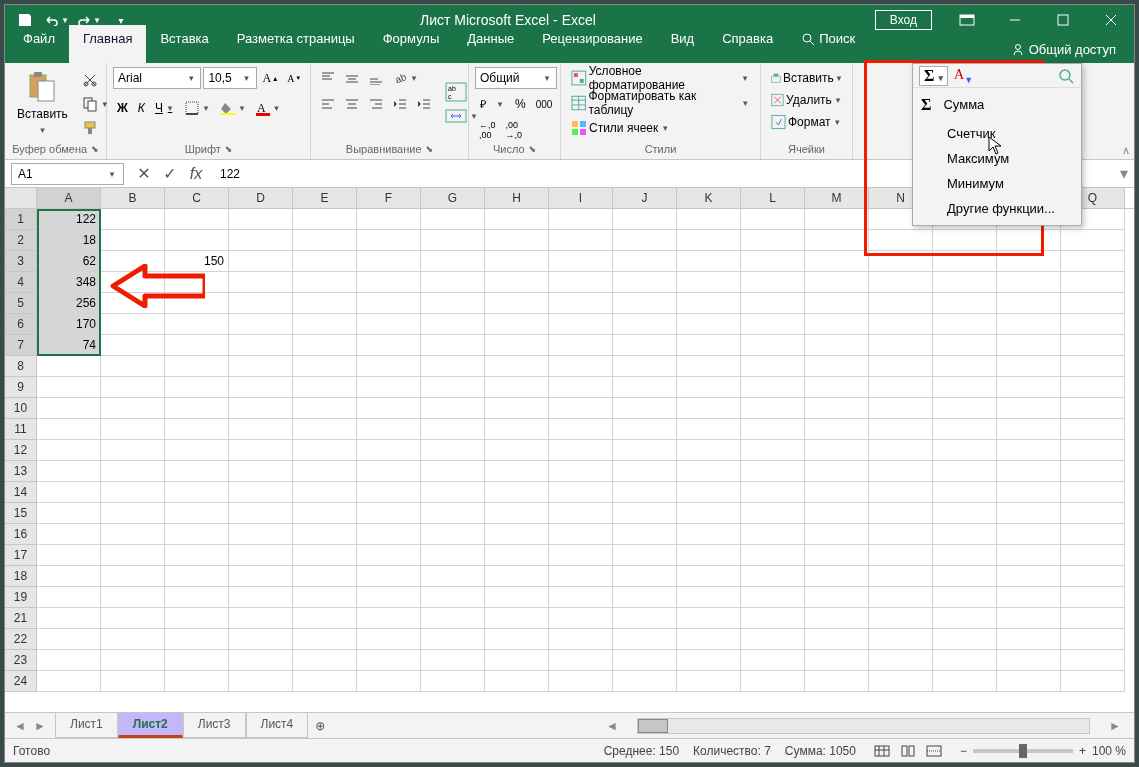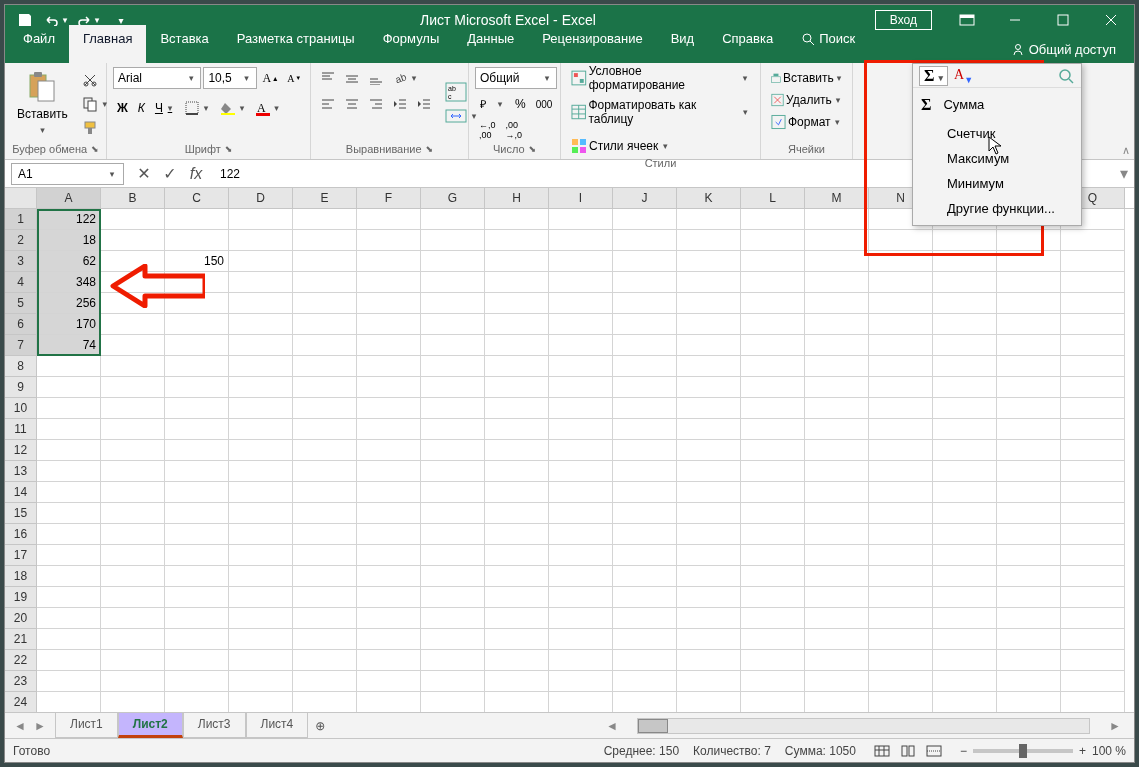--- a/index.html
+++ b/index.html
@@ -355,21 +355,21 @@
           <div class="btn-sm" style="font-size:9px">,00<br>→,0</div>
         </div>
       </div>
       <div class="group-label">
           <span>Число</span> 
           <span style="font-size:9px;margin-left:4px">⬊</span>
         </div>
     </div>
 
     <div class="group" style="width:200px">
-      <div class="btn-stack" style="flex:1;justify-content:flex-start;gap:12px">
+      <div class="btn-stack" style="flex:1;justify-content:flex-start;gap:3px">
         <div class="btn-sm">
             <svg width="16" height="16" viewBox="0 0 16 16">
               <rect x="1" y="1" width="14" height="14" fill="none" stroke="#5a9"></rect>
               <rect x="3" y="3" width="4" height="4" fill="#e55"></rect>
               <rect x="9" y="9" width="4" height="4" fill="#5a9"></rect>
             </svg>
             <span>Условное форматирование</span>
             <span class="dd">▾</span>
           </div>
         <div class="btn-sm">
@@ -870,40 +870,20 @@
           <div class="cell"></div>
           <div class="cell"></div>
           <div class="cell"></div>
           <div class="cell"></div>
           <div class="cell"></div>
           <div class="cell"></div>
           <div class="cell"></div>
           <div class="cell"></div>
         </div>
         <div class="g-row">
-          <div class="row-head">20</div>
-          <div class="cell"></div>
-          <div class="cell"></div>
-          <div class="cell"></div>
-          <div class="cell"></div>
-          <div class="cell"></div>
-          <div class="cell"></div>
-          <div class="cell"></div>
-          <div class="cell"></div>
-          <div class="cell"></div>
-          <div class="cell"></div>
-          <div class="cell"></div>
-          <div class="cell"></div>
-          <div class="cell"></div>
-          <div class="cell"></div>
-          <div class="cell"></div>
-          <div class="cell"></div>
-          <div class="cell"></div>
-        </div>
-        <div class="g-row">
           <div class="row-head">21</div>
           <div class="cell"></div>
           <div class="cell"></div>
           <div class="cell"></div>
           <div class="cell"></div>
           <div class="cell"></div>
           <div class="cell"></div>
           <div class="cell"></div>
           <div class="cell"></div>
           <div class="cell"></div>

